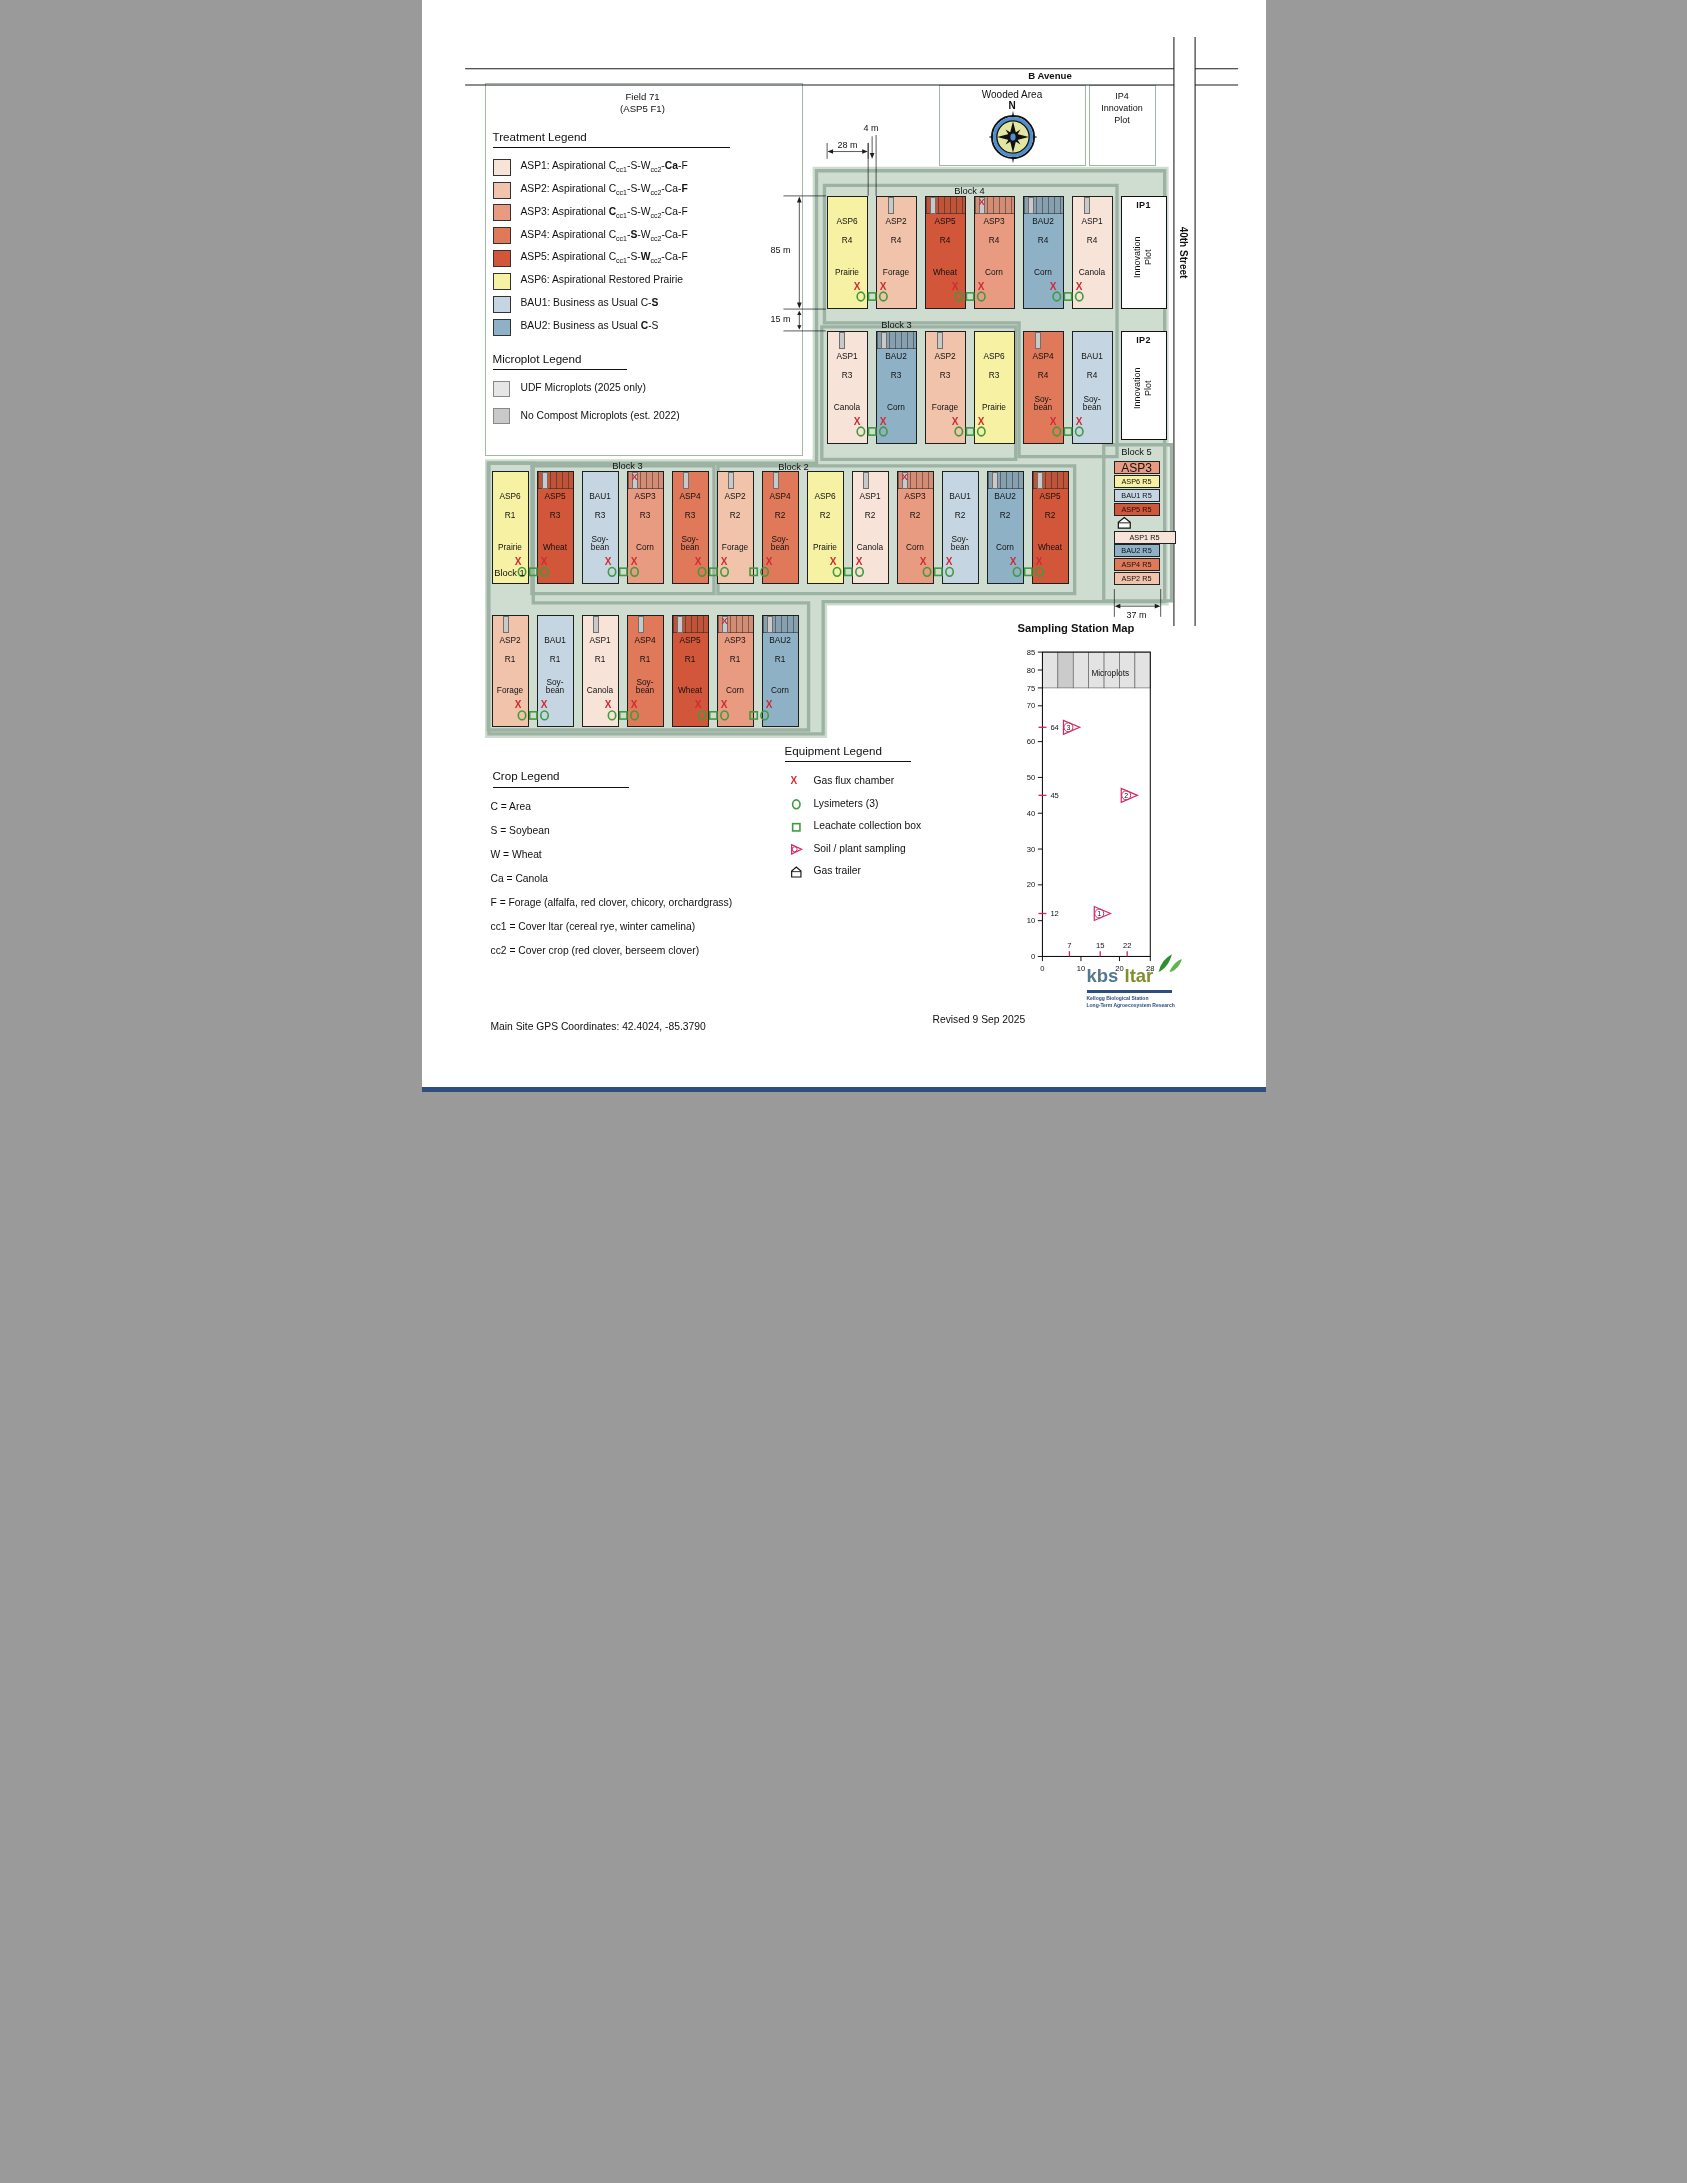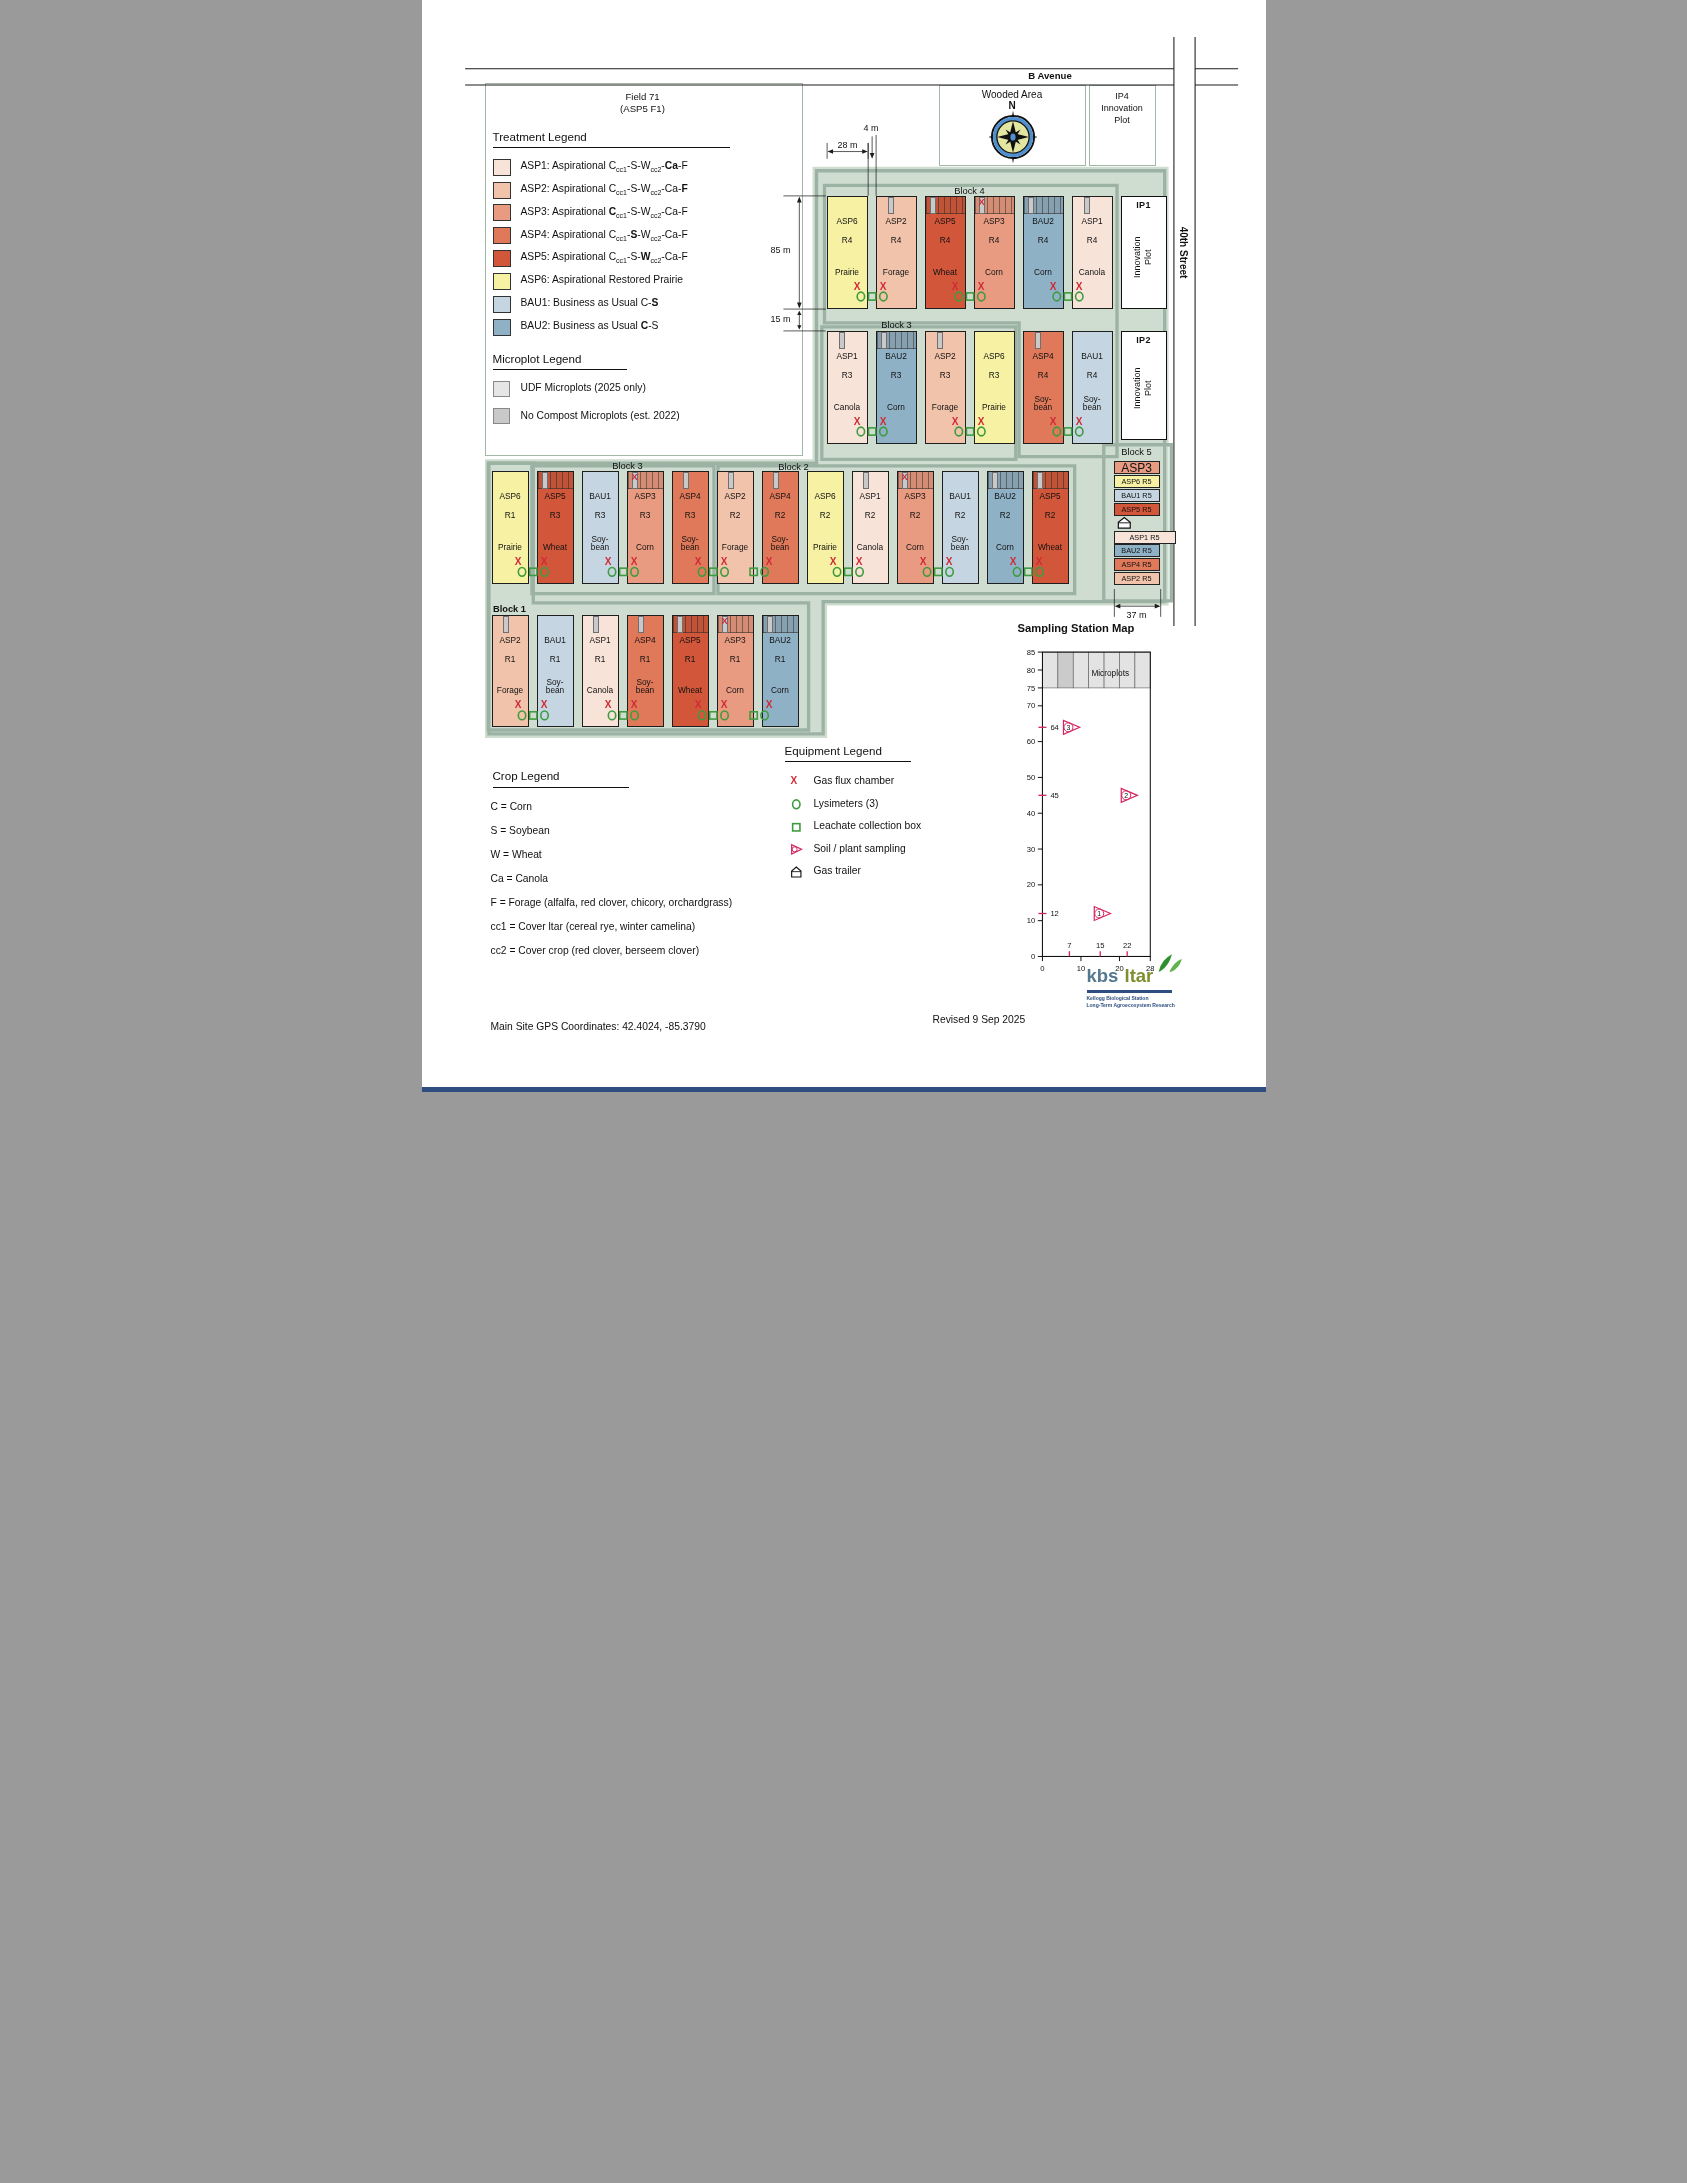--- a/index.html
+++ b/index.html
@@ -476,39 +476,39 @@
   <div class="dimlbl ctr" style="left:400px;top:140px;width:52px;">28 m</div>
   <div class="dimlbl" style="left:331px;top:245px;width:38px;text-align:right;">85 m</div>
   <div class="dimlbl" style="left:331px;top:314px;width:38px;text-align:right;">15 m</div>
   <div class="dimlbl ctr" style="left:692px;top:610px;width:46px;">37 m</div>
 
   <div id="block-labels" class="abs" style="left:0;top:0;">
       <div class="block-label" style="left: 548px; top: 186px;">Block 4</div>
       <div class="block-label" style="left: 475px; top: 320px;">Block 3</div>
       <div class="block-label" style="left: 206px; top: 461px;">Block 3</div>
       <div class="block-label" style="left: 372px; top: 462px;">Block 2</div>
-      <div class="block-label" style="left: 88px; top: 604px; font-weight: bold;">Block 1</div>
+      <div class="block-label" style="left: 88px; top: 568px;">Block 1</div>
     </div>
 
   <div id="block5-layer" class="abs" style="left:0;top:0;">
       <div class="block-label" style="left: 715px; top: 447px;">Block 5</div>
       <div style="position: absolute; left: 692px; top: 461px; width: 46px; height: 13.2px; background: rgb(232, 155, 129); border: 0.7px solid rgb(34, 34, 34); box-sizing: border-box; font-size: 12px; text-align: center; line-height: 12px;">ASP3 R5</div>
       <div style="position: absolute; left: 692px; top: 475px; width: 46px; height: 13.2px; background: rgb(246, 241, 163); border: 0.7px solid rgb(34, 34, 34); box-sizing: border-box; font-size: 7.3px; text-align: center; line-height: 12px;">ASP6 R5</div>
       <div style="position: absolute; left: 692px; top: 489px; width: 46px; height: 13.2px; background: rgb(197, 214, 226); border: 0.7px solid rgb(34, 34, 34); box-sizing: border-box; font-size: 7.3px; text-align: center; line-height: 12px;">BAU1 R5</div>
       <div style="position: absolute; left: 692px; top: 503px; width: 46px; height: 13.2px; background: rgb(210, 87, 58); border: 0.7px solid rgb(34, 34, 34); box-sizing: border-box; font-size: 7.3px; text-align: center; line-height: 12px;">ASP5 R5</div>
       <div style="position: absolute; left: 692px; top: 531px; width: 62px; height: 13.2px; background: rgb(248, 227, 216); border: 0.7px solid rgb(34, 34, 34); box-sizing: border-box; font-size: 7.3px; text-align: center; line-height: 12px;">ASP1 R5</div>
       <div style="position: absolute; left: 692px; top: 544px; width: 46px; height: 13.2px; background: rgb(143, 177, 198); border: 0.7px solid rgb(34, 34, 34); box-sizing: border-box; font-size: 7.3px; text-align: center; line-height: 12px;">BAU2 R5</div>
       <div style="position: absolute; left: 692px; top: 558px; width: 46px; height: 13.2px; background: rgb(224, 121, 90); border: 0.7px solid rgb(34, 34, 34); box-sizing: border-box; font-size: 7.3px; text-align: center; line-height: 12px;">ASP4 R5</div>
       <div style="position: absolute; left: 692px; top: 572px; width: 46px; height: 13.2px; background: rgb(241, 195, 170); border: 0.7px solid rgb(34, 34, 34); box-sizing: border-box; font-size: 7.3px; text-align: center; line-height: 12px;">ASP2 R5</div>
     </div>
 
   <div class="abs hdr" style="left:71px;top:769px;">Crop Legend</div>
   <div class="rule" style="left:71px;top:787px;width:136px;"></div>
   <div id="crop-items" class="abs">
-      <div class="crop-item" style="top: 801px;">C = Corn</div>
+      <div class="crop-item" style="top: 801px;">C = Area</div>
       <div class="crop-item" style="top: 825px;">S = Soybean</div>
       <div class="crop-item" style="top: 849px;">W = Wheat</div>
       <div class="crop-item" style="top: 873px;">Ca = Canola</div>
       <div class="crop-item" style="top: 897px;">F = Forage (alfalfa, red clover, chicory, orchardgrass)</div>
       <div class="crop-item" style="top: 921px;">cc1 = Cover ltar (cereal rye, winter camelina)</div>
       <div class="crop-item" style="top: 945px;">cc2 = Cover crop (red clover, berseem clover)</div>
     </div>
 
   <div class="abs hdr" style="left:363px;top:744px;">Equipment Legend</div>
   <div class="rule" style="left:363px;top:761px;width:126px;"></div>

